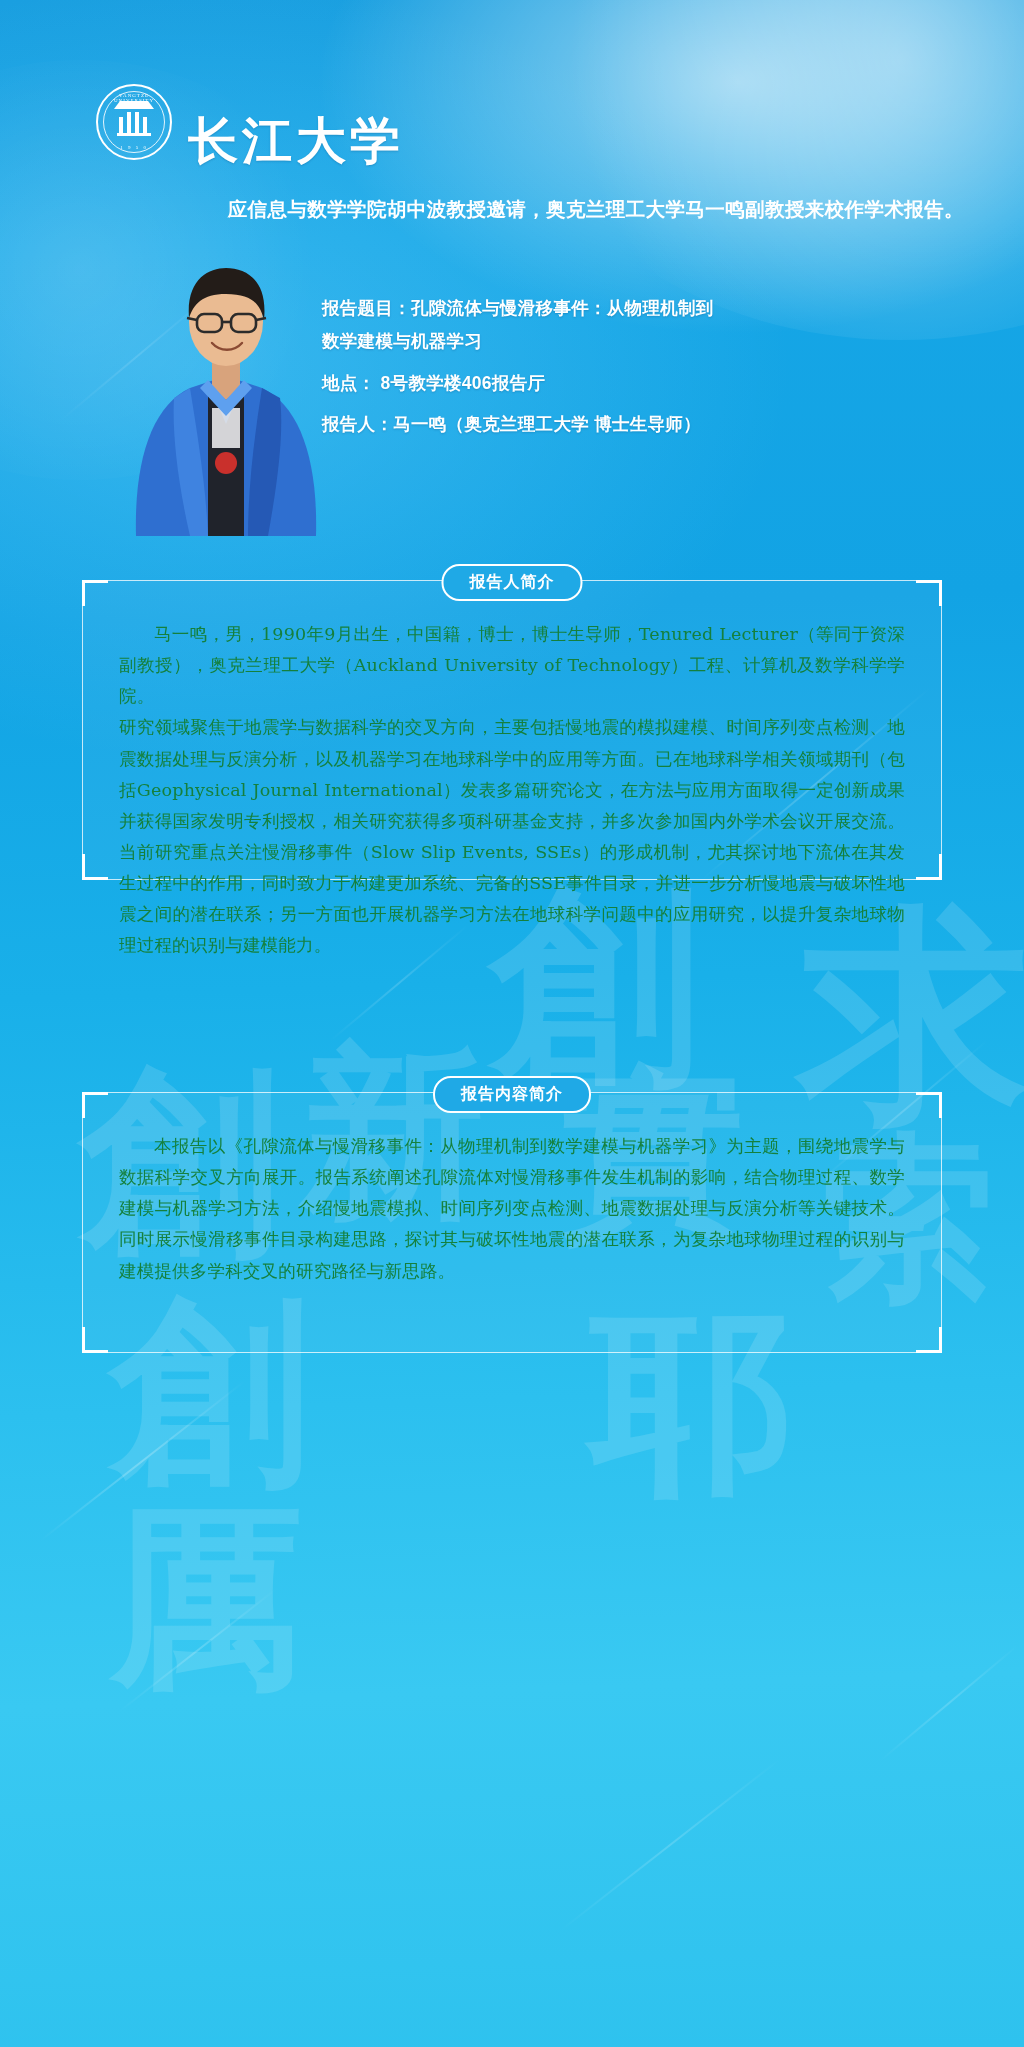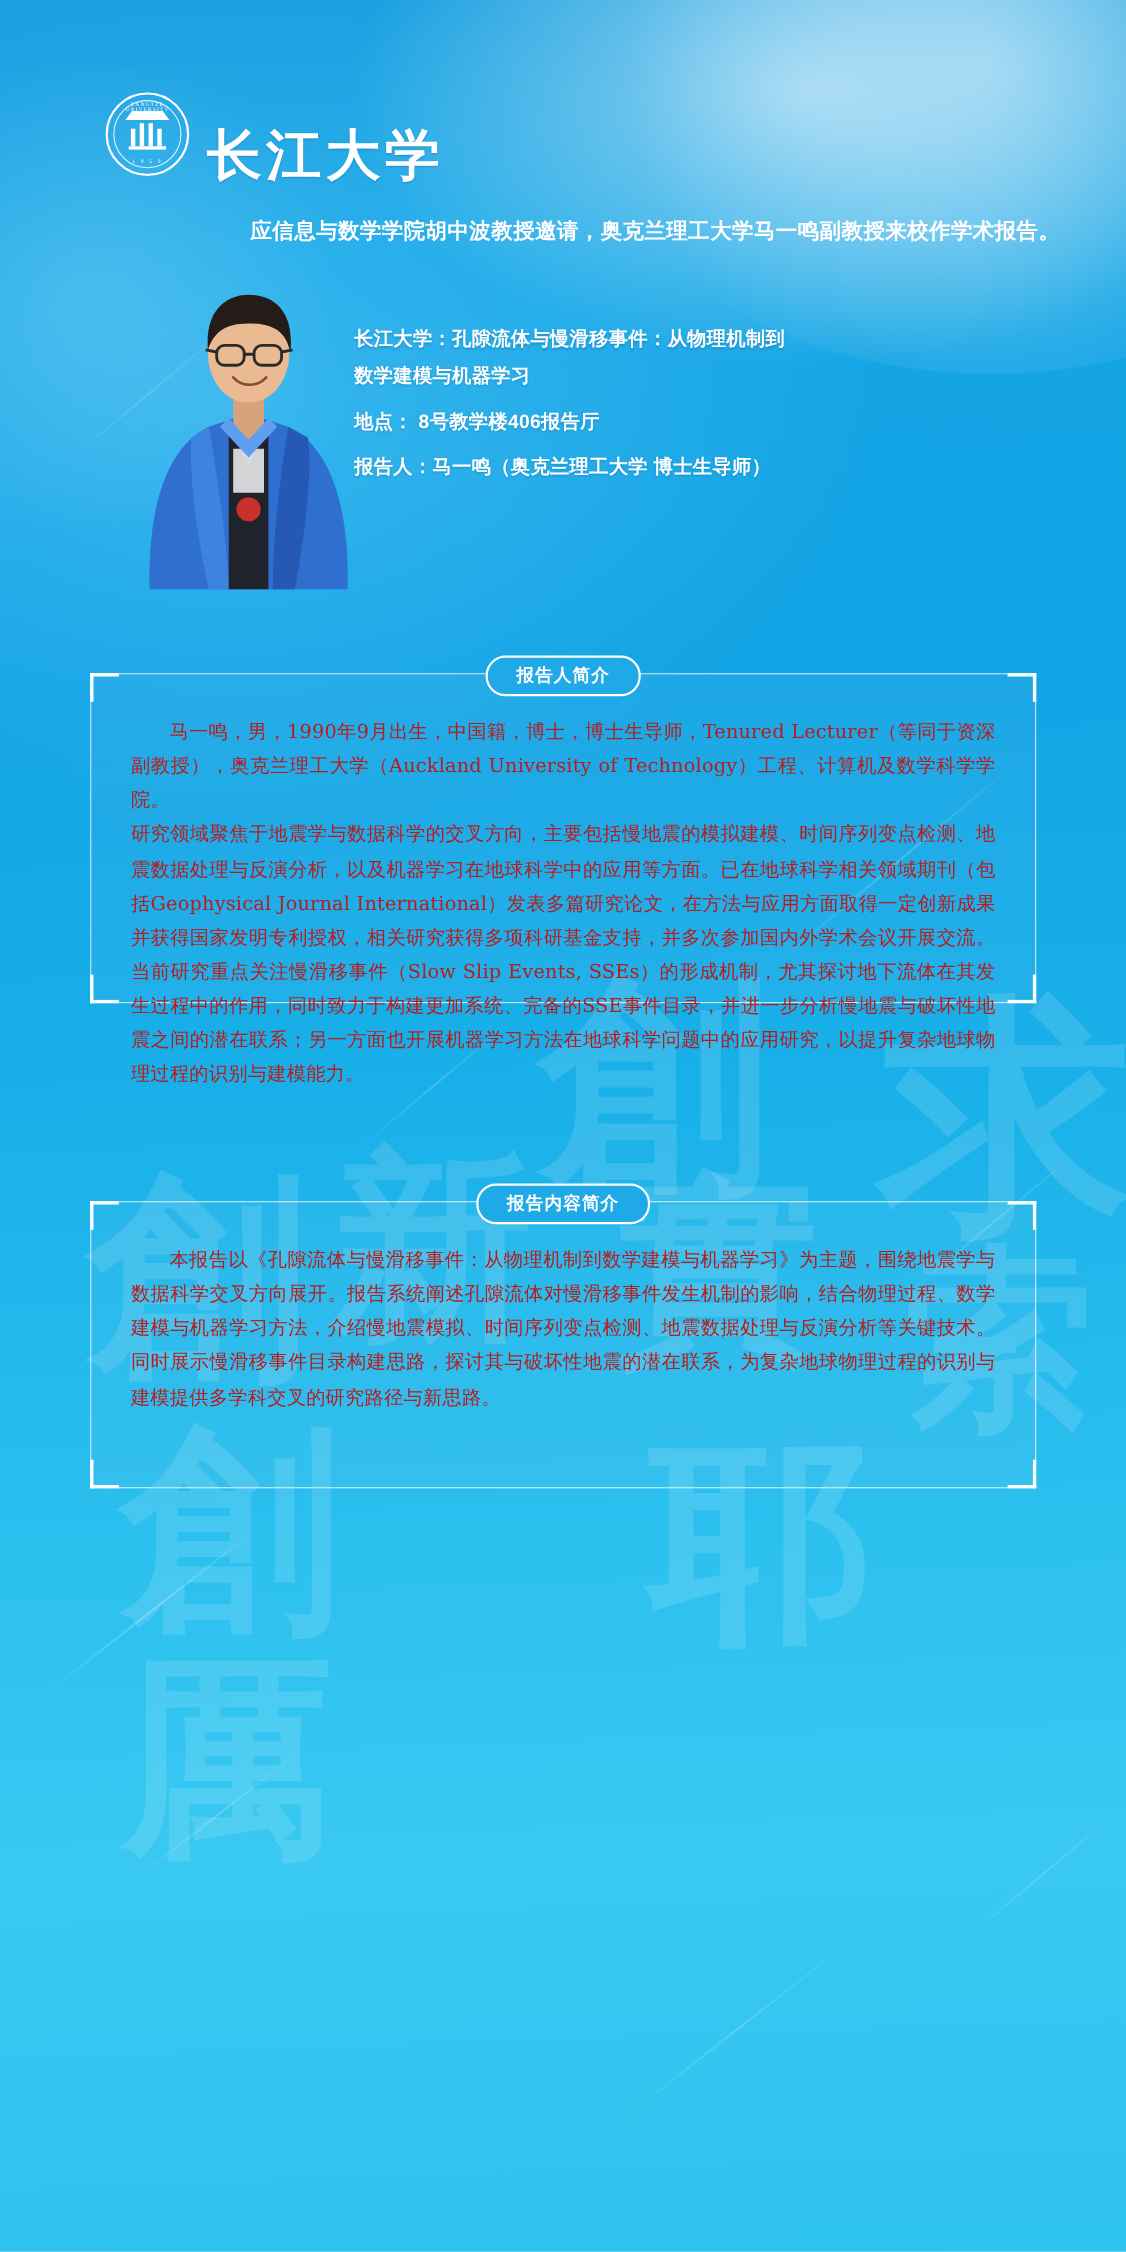--- a/index.html
+++ b/index.html
@@ -193,32 +193,32 @@
     color: #ffffff;
     font-size: 16px;
     font-weight: bold;
     padding: 6px 26px;
     letter-spacing: 1px;
     white-space: nowrap;
   }
 
   .panel-body {
     padding: 38px 36px 34px 36px;
-    color: #b91c1c;
+    color: #15803d;
     font-family: "DejaVu Serif", serif;
     font-size: 17.5px;
     line-height: 1.78;
     text-align: justify;
     text-justify: inter-ideograph;
     letter-spacing: .2px;
   }
   .panel-body p { margin: 0; }
   .panel-body p.indent { text-indent: 2em; }
 
-  #panel-bio { top: 612px; height: 300px; }
+  #panel-bio { top: 580px; height: 300px; }
   #panel-abstract { top: 1092px; height: 261px; }
 </style>
 </head>
 <body>
 
 <div class="glow" style="left:520px; top:-220px; width:760px; height:560px; opacity:.55;"></div>
 <div class="glow" style="left:-180px; top:60px; width:520px; height:420px; opacity:.18;"></div>
 
 <div class="streak" style="left:40px; top:1540px; width:260px; transform:rotate(-38deg); opacity:.45;"></div>
 <div class="streak" style="left:120px; top:1710px; width:200px; transform:rotate(-38deg); opacity:.35;"></div>
@@ -281,21 +281,21 @@
       <line x1="128" y1="72" x2="138" y2="70"></line>
     </g>
 
     <path d="M84 95 C92 104 106 104 114 95" stroke="#8a4a33" stroke-width="2.4" fill="none" stroke-linecap="round"></path>
 
     <path d="M80 132 L98 152 L116 132 L124 140 L98 168 L72 140 Z" fill="#5ea0ef"></path>
   </svg>
 </div>
 
 <div class="info">
-  <div class="row">长江大学：孔隙流体与慢滑移事件：从物理机制到</div>
+  <div class="row">报告题目：孔隙流体与慢滑移事件：从物理机制到</div>
   <div class="row">数学建模与机器学习</div>
   <div class="row gap">地点：  8号教学楼406报告厅</div>
   <div class="row gap">报告人：马一鸣（奥克兰理工大学 博士生导师）</div>
 </div>
 
 <div class="panel" id="panel-bio">
   <span class="corner c-tl"></span>
   <span class="corner c-tr"></span>
   <span class="corner c-bl"></span>
   <span class="corner c-br"></span>

